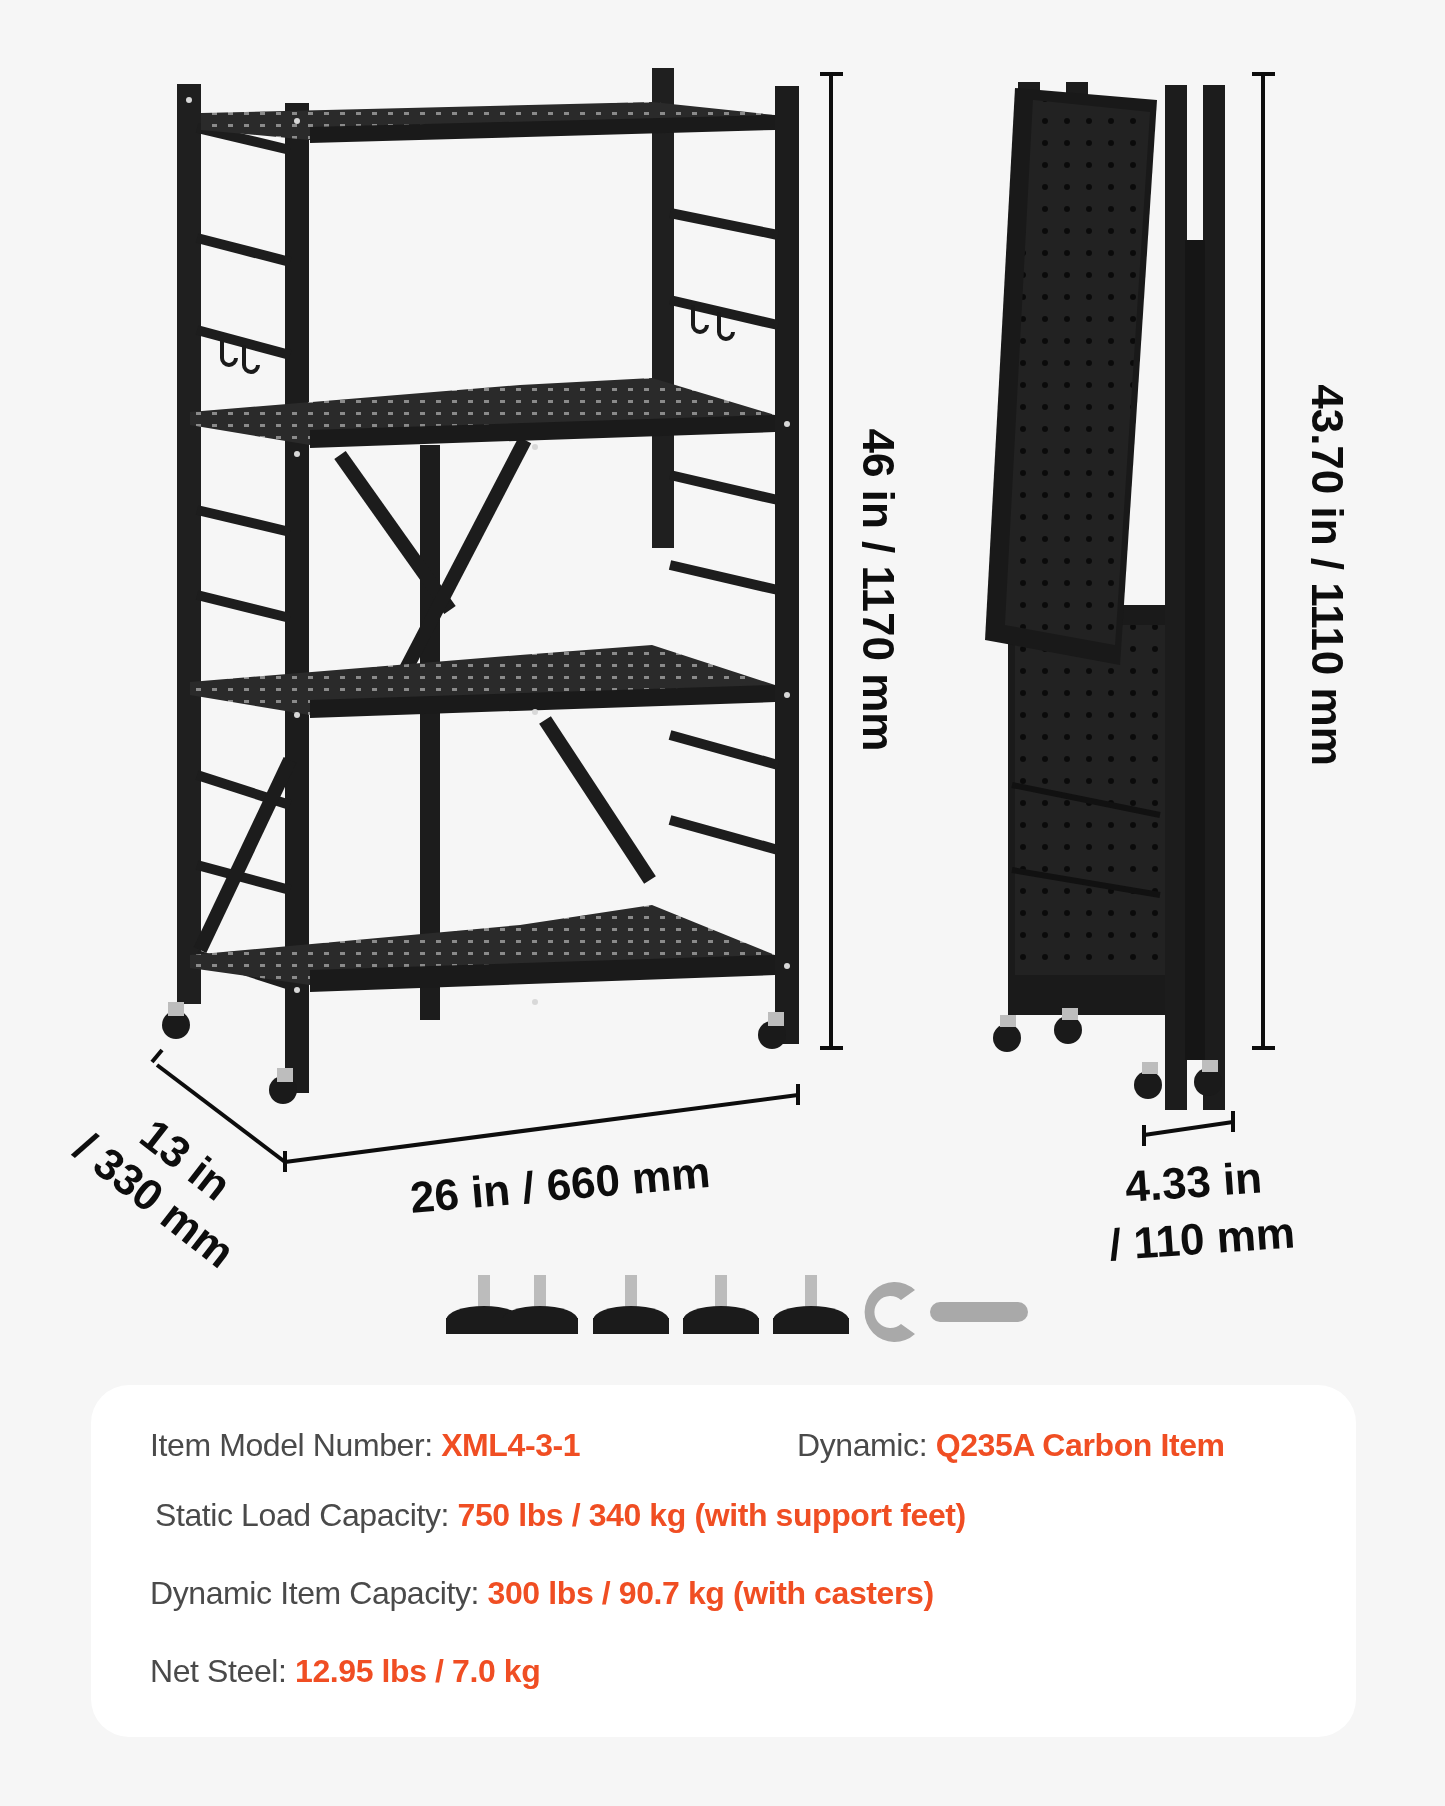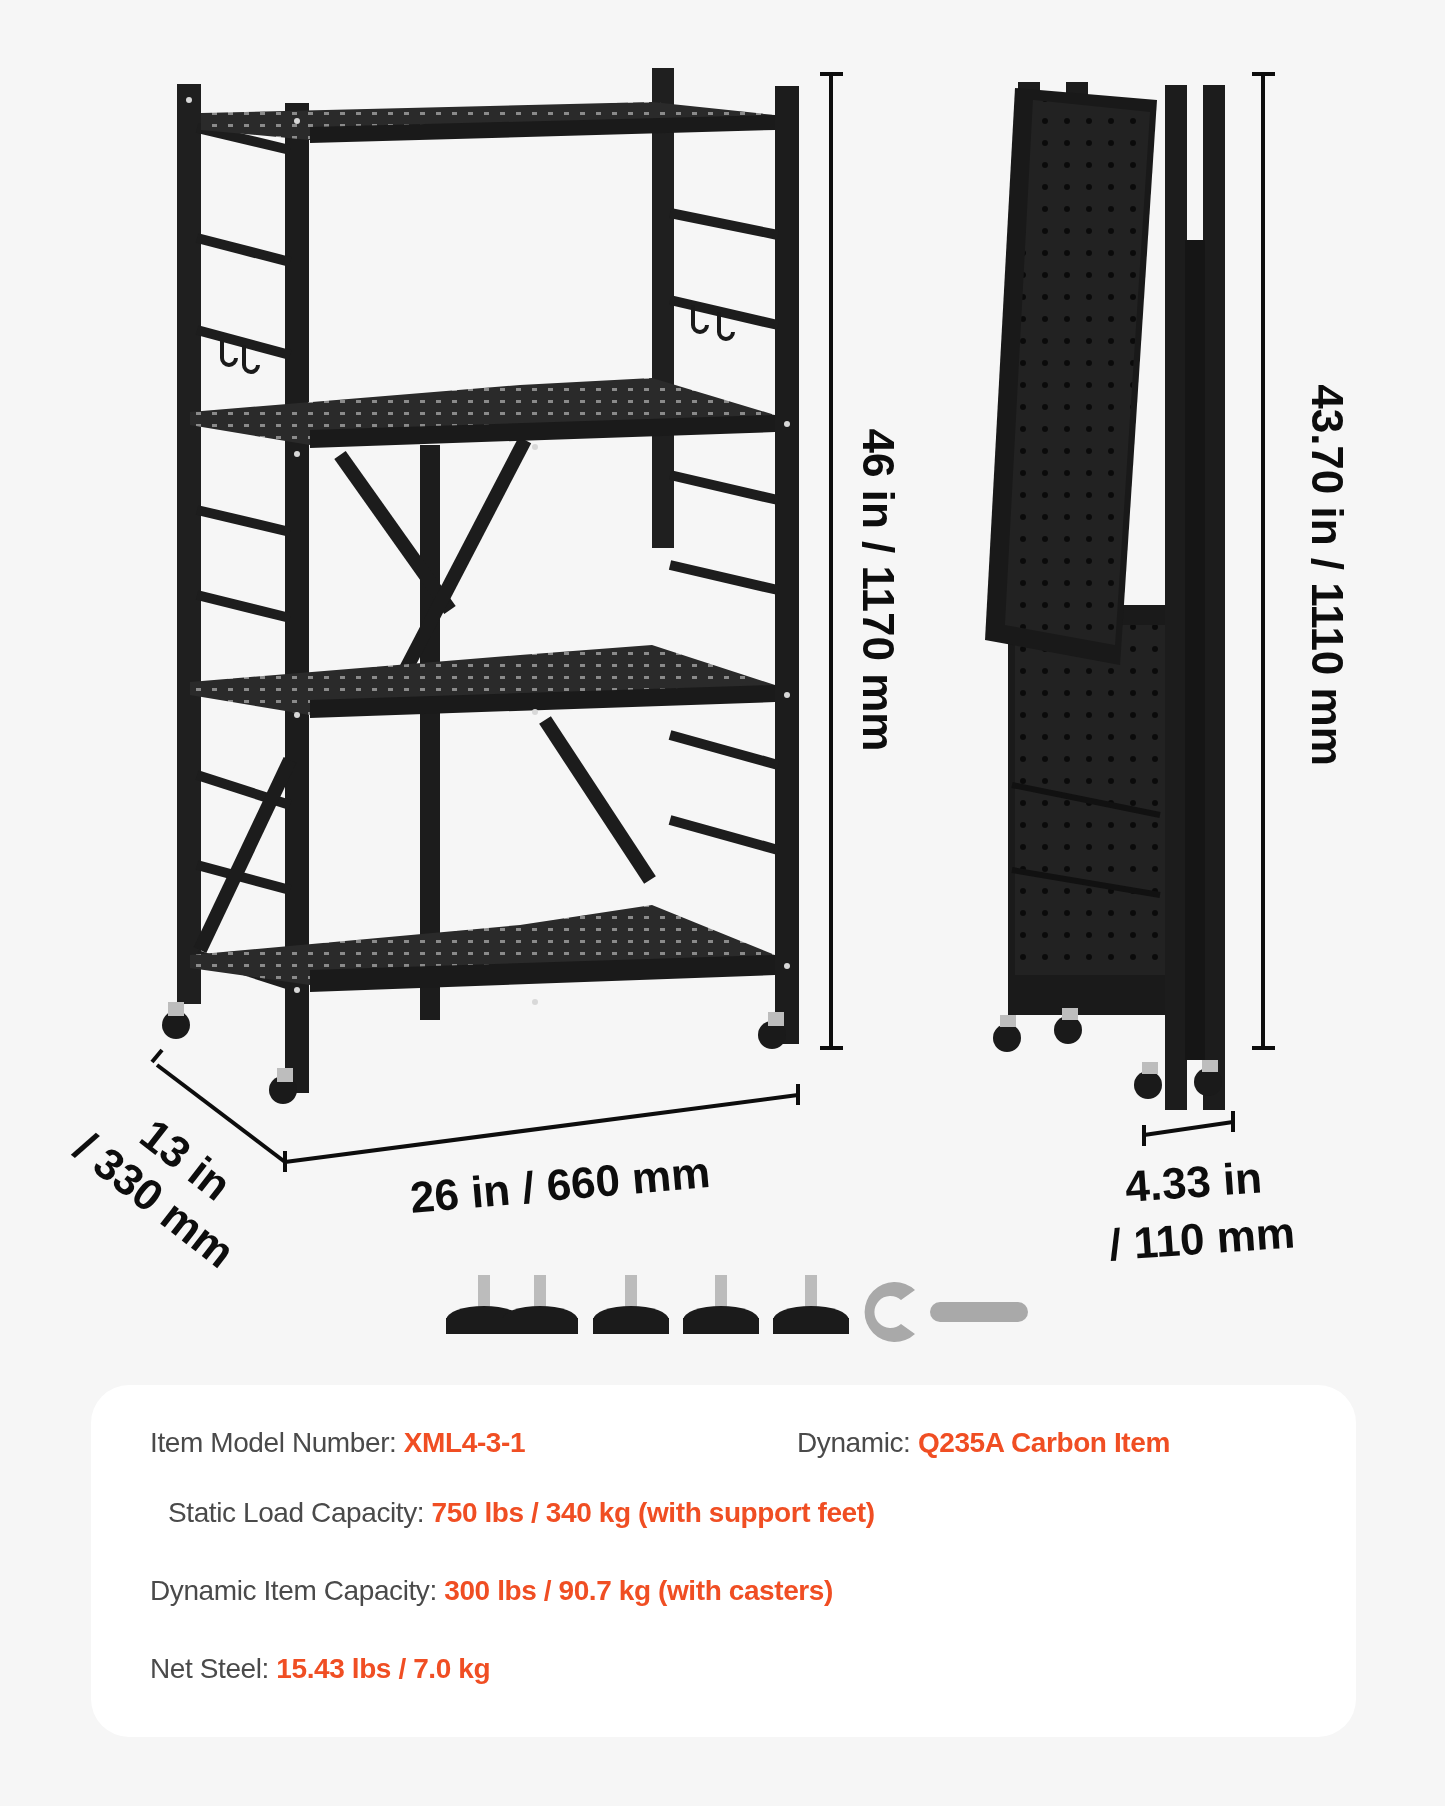--- a/index.html
+++ b/index.html
@@ -49,30 +49,30 @@
 
   .spec-card {
     position: absolute;
     left: 91px; top: 1385px;
     width: 1265px; height: 352px;
     background: #ffffff;
     border-radius: 38px;
   }
   .spec-row {
     position: absolute;
-    font-size: 28px;
+    font-size: 32px;
     line-height: 1;
     white-space: nowrap;
     letter-spacing: -0.4px;
   }
   .spec-label { color: #4a4a4a; font-weight: 400; }
   .spec-value { color: #f04e23; font-weight: 700; }
   .r-model { left: 59px; top: 44px; }
   .r-material { left: 706px; top: 44px; }
-  .r-static { left: 77px; top: 114px; }
+  .r-static { left: 64px; top: 114px; }
   .r-dynamic { left: 59px; top: 192px; }
   .r-weight { left: 59px; top: 270px; }
 </style>
 </head>
 <body>
 
 <div class="stage">
   <svg width="1445" height="1380" viewBox="0 0 1445 1380">
     <defs>
       <pattern id="perf" width="16" height="12" patternUnits="userSpaceOnUse">
@@ -268,15 +268,15 @@
   <div class="spec-row r-material">
     <span class="spec-label">Dynamic: </span><span class="spec-value">Q235A Carbon Item</span>
   </div>
   <div class="spec-row r-static">
     <span class="spec-label">Static Load Capacity: </span><span class="spec-value">750 lbs / 340 kg (with support feet)</span>
   </div>
   <div class="spec-row r-dynamic">
     <span class="spec-label">Dynamic Item Capacity: </span><span class="spec-value">300 lbs / 90.7 kg (with casters)</span>
   </div>
   <div class="spec-row r-weight">
-    <span class="spec-label">Net Steel: </span><span class="spec-value">15.43 lbs / 7.0 kg</span>
+    <span class="spec-label">Net Steel: </span><span class="spec-value">12.95 lbs / 7.0 kg</span>
   </div>
 </div>
 
 </body></html>

